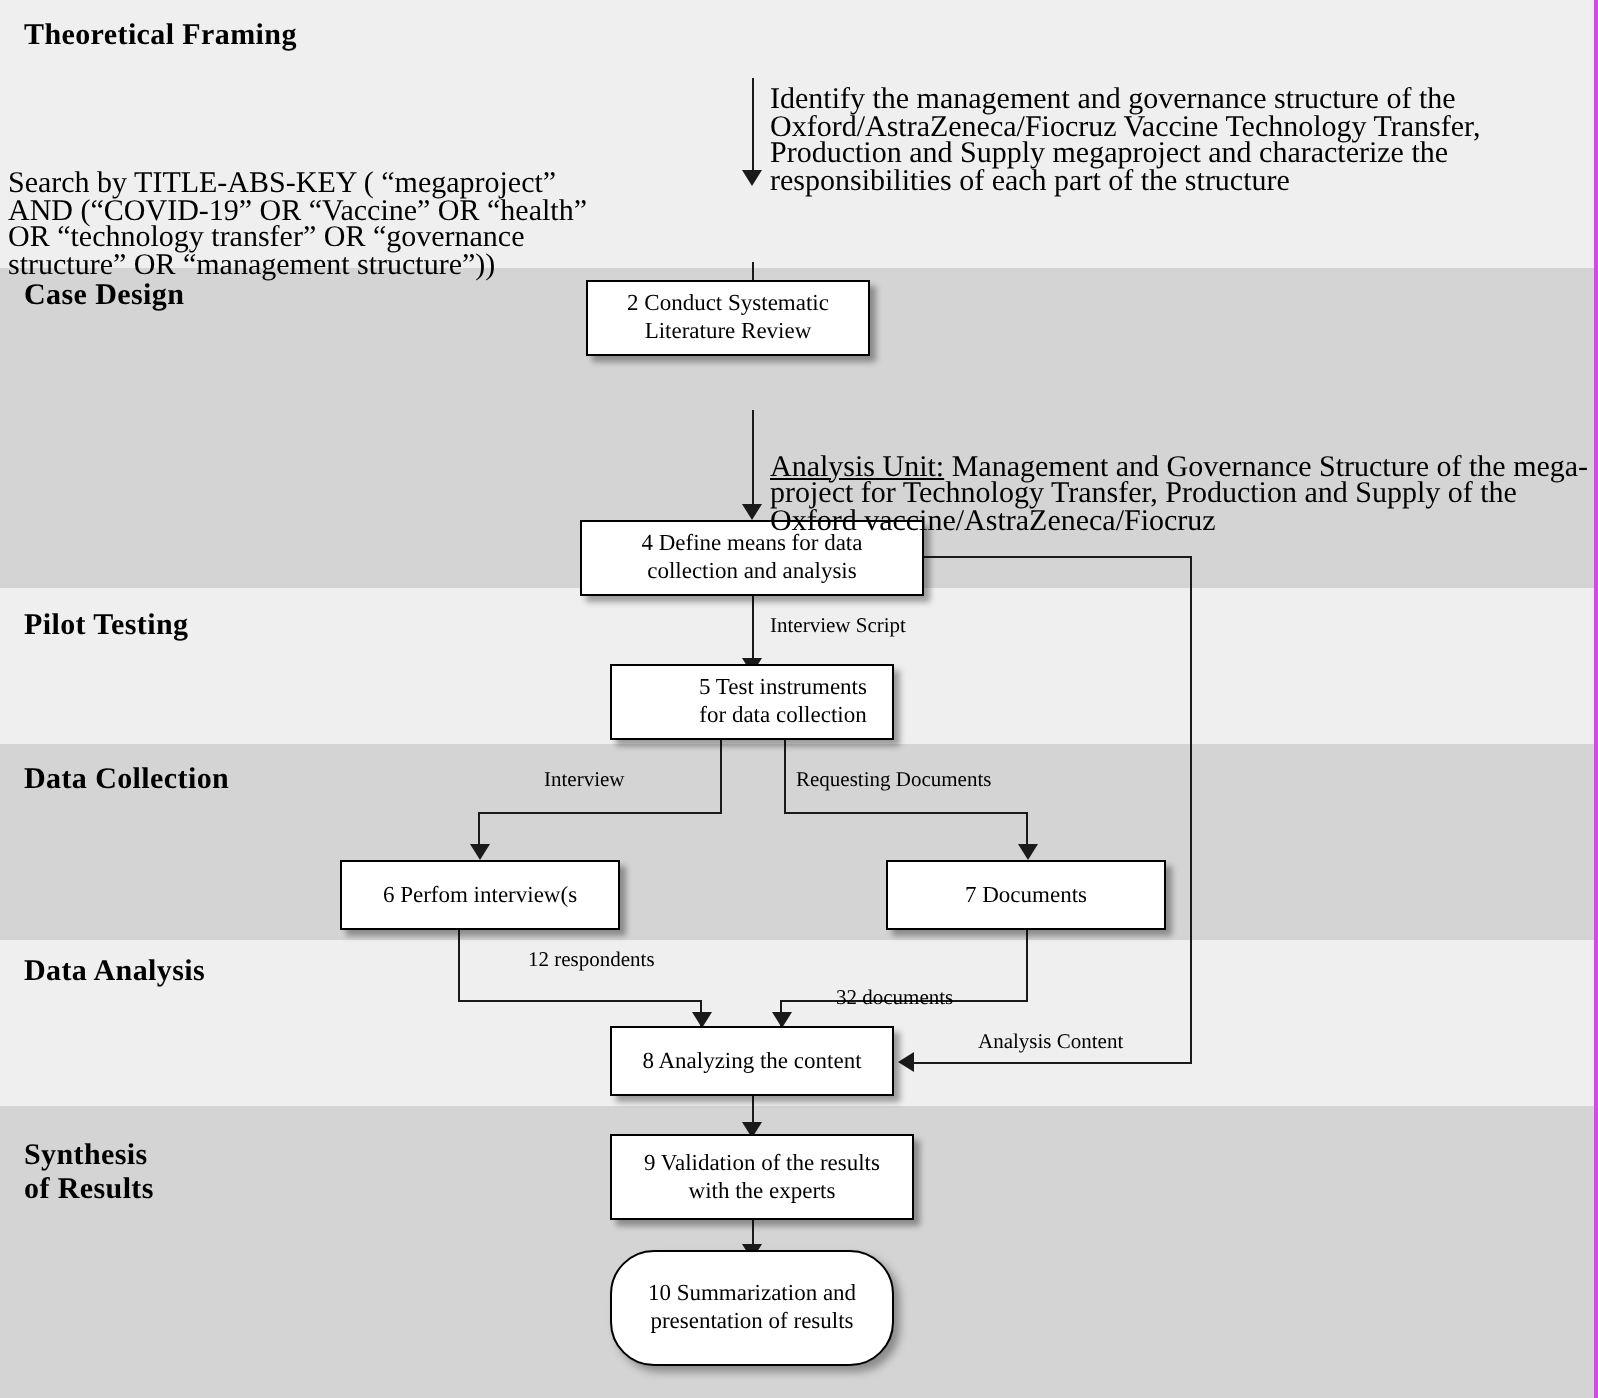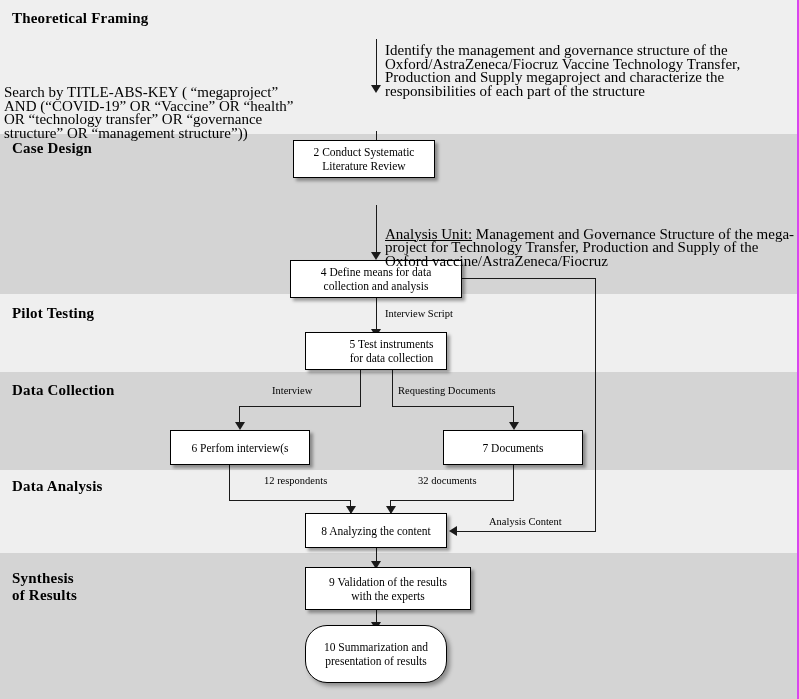--- a/index.html
+++ b/index.html
@@ -189,21 +189,21 @@
   </div>
 
   <div class="node" style="left:443px;top:430px;width:140px;height:35px;">
     <span>7 Documents</span>
   </div>
 
   <div class="node" style="left:305px;top:513px;width:142px;height:35px;">
     <span>8 Analyzing  the content</span>
   </div>
 
-  <div class="node" style="left:305px;top:567px;width:166px;height:43px;">
+  <div class="node" style="left:305px;top:567px;width:152px;height:43px;">
     <span>9 Validation  of the results
 with the experts</span>
   </div>
 
   <div class="node terminator" style="left:305px;top:625px;width:142px;height:58px;">
     <span>10 Summarization  and
 presentation of results</span>
   </div>
 
   <div class="note" style="left:4px;top:86px;width:300px;">Search by TITLE-ABS-KEY ( “megaproject” AND (“COVID-19” OR “Vaccine” OR “health” OR “technology transfer” OR “governance structure” OR “management structure”))</div>
@@ -215,17 +215,17 @@
   </div>
 
   <div class="edge-label" style="left:385px;top:307px;text-align:right;">Interview Script</div>
 
   <div class="edge-label" style="left:272px;top:384px;">Interview</div>
 
   <div class="edge-label" style="left:398px;top:384px;">Requesting Documents</div>
 
   <div class="edge-label" style="left:264px;top:474px;">12 respondents</div>
 
-  <div class="edge-label" style="left:418px;top:474px;">32 documents</div>
+  <div class="edge-label" style="left:418px;top:493px;">32 documents</div>
 
   <div class="edge-label" style="left:489px;top:515px;">Analysis Content</div>
 
 </div>
 
 </body></html>

